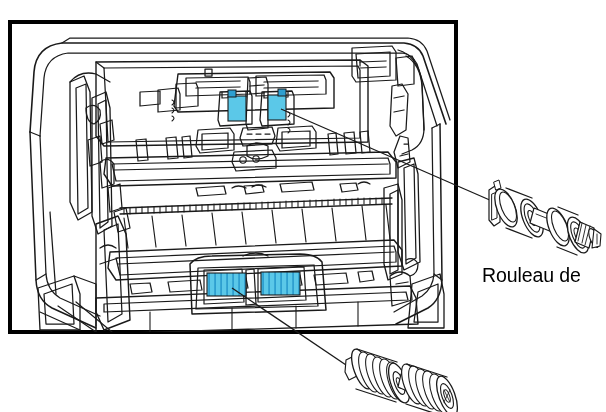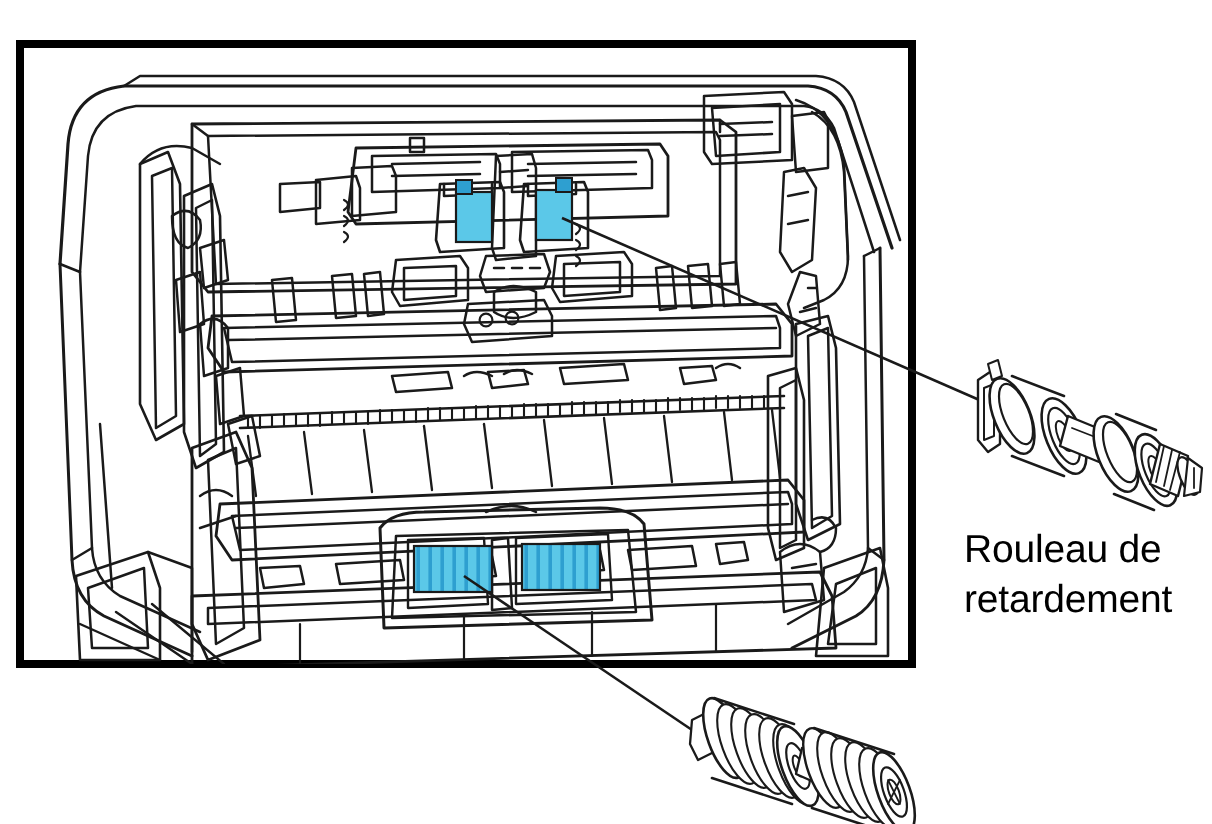--- a/index.html
+++ b/index.html
@@ -363,16 +363,15 @@
       <ellipse cx="447" cy="384" rx="8" ry="21" transform="rotate(-20 447 384)" stroke-width="1.3"></ellipse>
       <ellipse cx="447" cy="384" rx="5" ry="13" transform="rotate(-20 447 384)" stroke-width="1.1"></ellipse>
       <ellipse cx="447" cy="384" rx="2.5" ry="6.5" transform="rotate(-20 447 384)" stroke-width="1"></ellipse>
       <path d="M444 378 L450 390 M450 378 L444 390" stroke-width="0.85"></path>
     </g>
 
   </svg>
 
   <div class="callout-label">
     <span class="line">Rouleau de</span>
-    <span class="line">retardement</span>
   </div>
 
 </div>
 
 </body></html>

